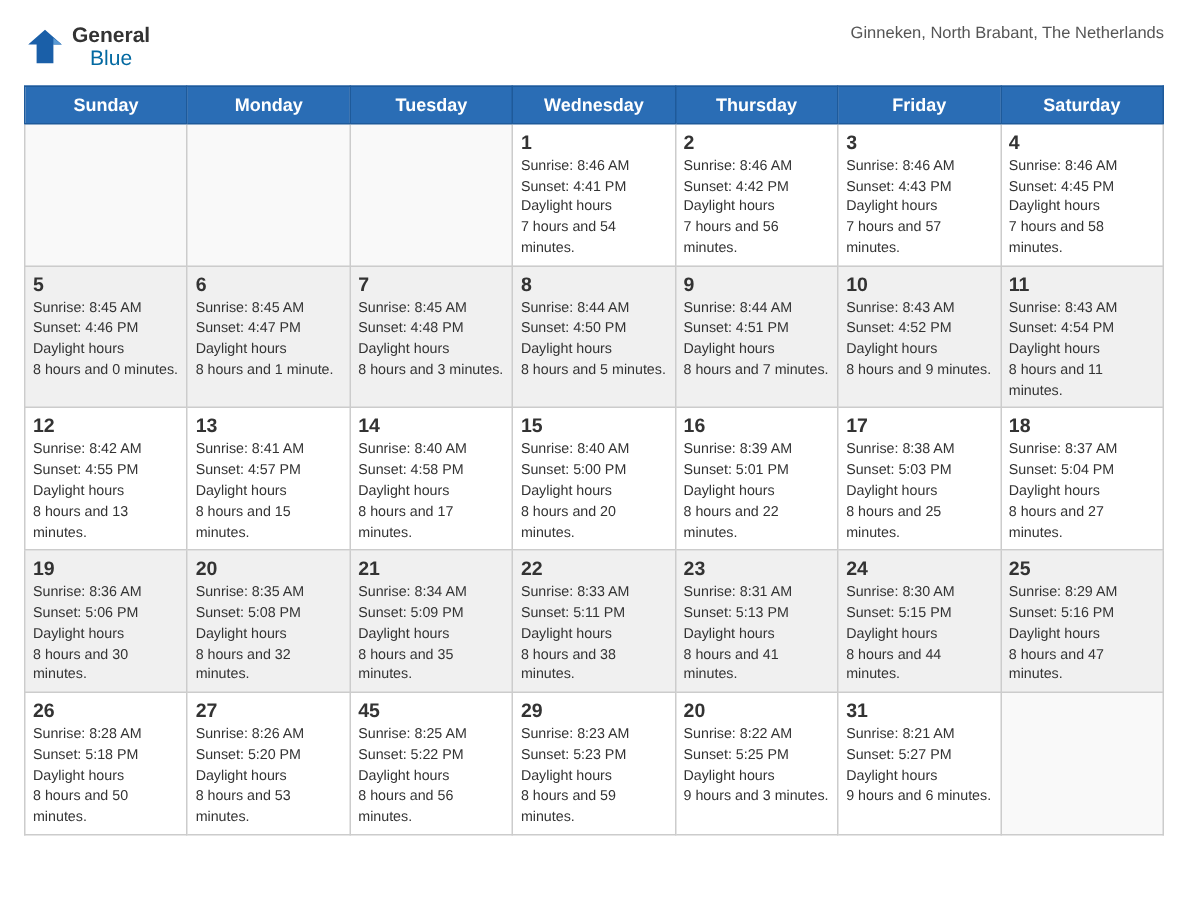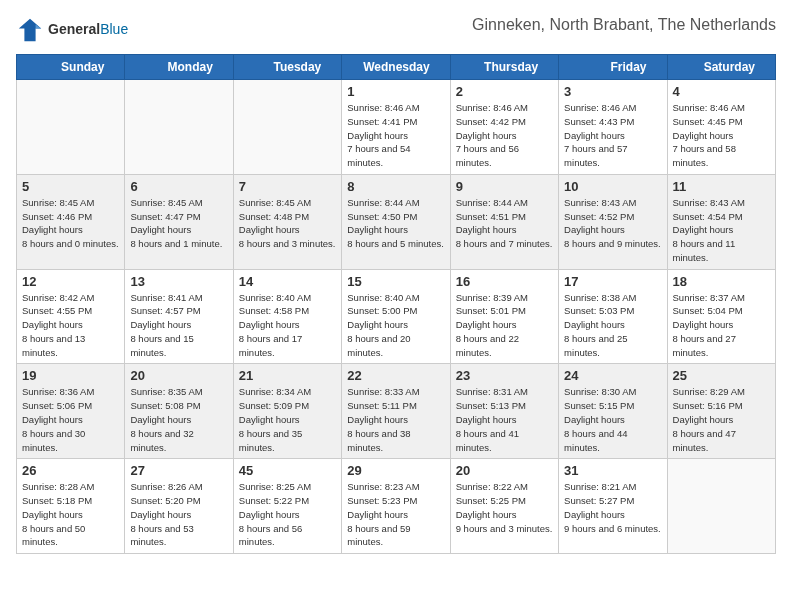--- a/index.html
+++ b/index.html
@@ -16,21 +16,21 @@
       align-items: flex-start;
       margin-bottom: 10px;
     }
     .logo {
       display: flex;
       align-items: center;
       gap: 4px;
     }
     .logo-text {
       display: flex;
-      flex-direction: row;
+      flex-direction: column;
       line-height: 1.1;
       align-items: center;
     }
     .logo-general {
       font-size: 14px;
       font-weight: bold;
       color: #333;
     }
     .logo-blue {
       font-size: 14px;
@@ -43,35 +43,35 @@
     }
     .title-area {
       text-align: right;
     }
     .calendar-title {
       font-size: 32px;
       font-weight: 300;
       color: #333;
     }
     .calendar-subtitle {
-      font-size: 16px;
+      font-size: 11px;
       color: #555;
     }
     table {
       width: 100%;
       border-collapse: collapse;
       table-layout: fixed;
     }
     th {
       background-color: #2a6db5;
       color: #fff;
       font-size: 12px;
       font-weight: bold;
       padding: 5px 20px;
-      text-align: right;
+      text-align: center;
       border: 1px solid #1e5a9a;
     }
     td {
       border: 1px solid #ccc;
       vertical-align: top;
       padding: 4px 5px;
       font-size: 10px;
       color: #333;
       height: 82px;
       background: #fff;

